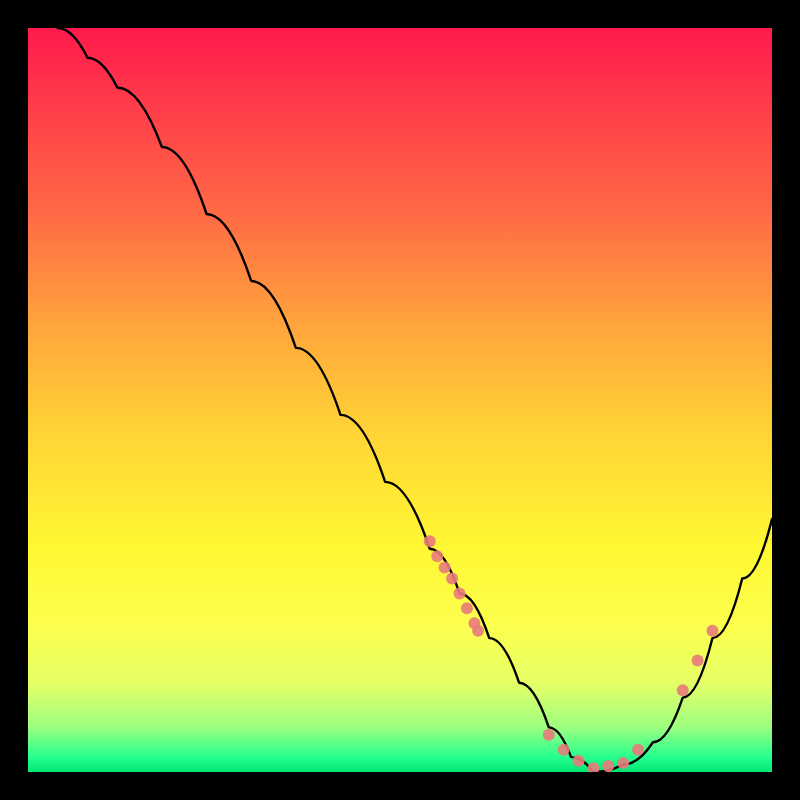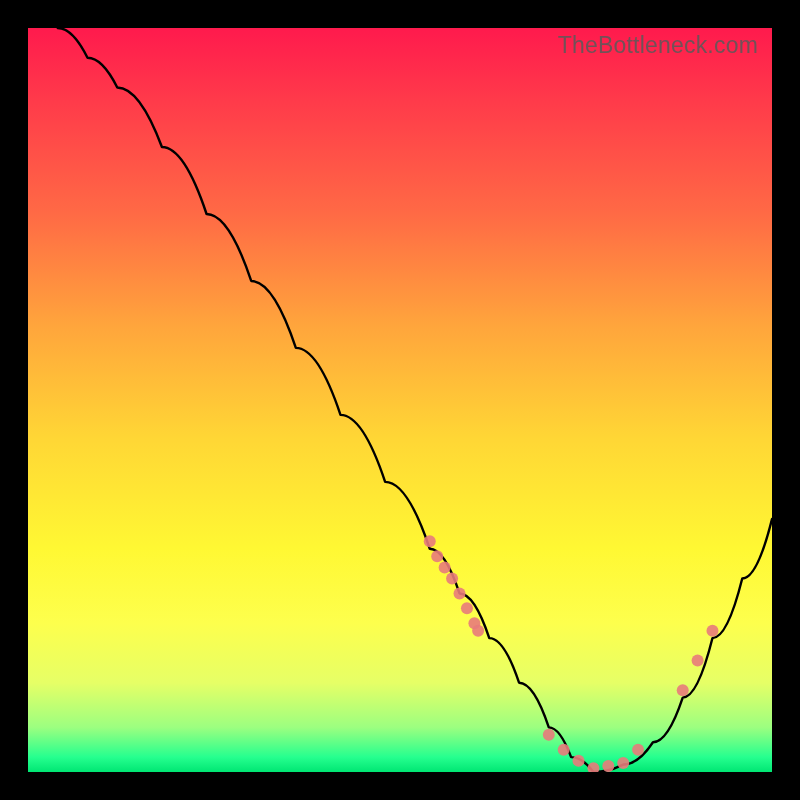--- a/index.html
+++ b/index.html
@@ -49,21 +49,20 @@
     inset: 0;
     width: 744px;
     height: 744px;
   }
 </style>
 </head>
 <body>
 
 <div class="frame">
   <div class="plot">
-    <div class="wm">TheBottleneck.com</div>
     <svg class="curve" viewBox="0 0 744 744" preserveAspectRatio="none">
       <path id="main-curve" fill="none" stroke="#000" stroke-width="2.4" stroke-linecap="round" stroke-linejoin="round" d="M 29.76 0 Q 44.64 0 59.52 29.75999999999999 Q 74.4 29.75999999999999 89.28 59.51999999999998 Q 111.6 59.51999999999998 133.92 119.04000000000008 Q 156.24 119.04000000000008 178.56 186 Q 200.88 186 223.2 252.95999999999998 Q 245.51999999999998 252.95999999999998 267.84 319.92 Q 290.15999999999997 319.92 312.47999999999996 386.88 Q 334.79999999999995 386.88 357.12 453.84 Q 379.44000000000005 453.84 401.76000000000005 520.8 Q 416.64 520.8 431.52 565.44 Q 446.4 565.44 461.28 610.08 Q 476.15999999999997 610.08 491.04 654.72 Q 505.91999999999996 654.72 520.8 699.36 Q 531.96 699.36 543.12 729.12 Q 554.28 729.12 565.44 744 Q 580.32 744 595.2 736.56 Q 610.0799999999999 736.56 624.9599999999999 714.24 Q 639.8399999999999 714.24 654.72 669.6 Q 669.6 669.6 684.48 610.08 Q 699.36 610.08 714.24 550.56 Q 729.12 550.56 744 491.03999999999996"></path>
       <g id="points">
           <circle cx="401.76000000000005" cy="513.36" r="6" fill="#e87b7b" fill-opacity="0.9"></circle>
           <circle cx="409.20000000000005" cy="528.24" r="6" fill="#e87b7b" fill-opacity="0.9"></circle>
           <circle cx="416.64000000000004" cy="539.4" r="6" fill="#e87b7b" fill-opacity="0.9"></circle>
           <circle cx="424.08" cy="550.56" r="6" fill="#e87b7b" fill-opacity="0.9"></circle>
           <circle cx="431.52" cy="565.44" r="6" fill="#e87b7b" fill-opacity="0.9"></circle>
           <circle cx="438.96" cy="580.3199999999999" r="6" fill="#e87b7b" fill-opacity="0.9"></circle>
           <circle cx="446.4" cy="595.2" r="6" fill="#e87b7b" fill-opacity="0.9"></circle>

